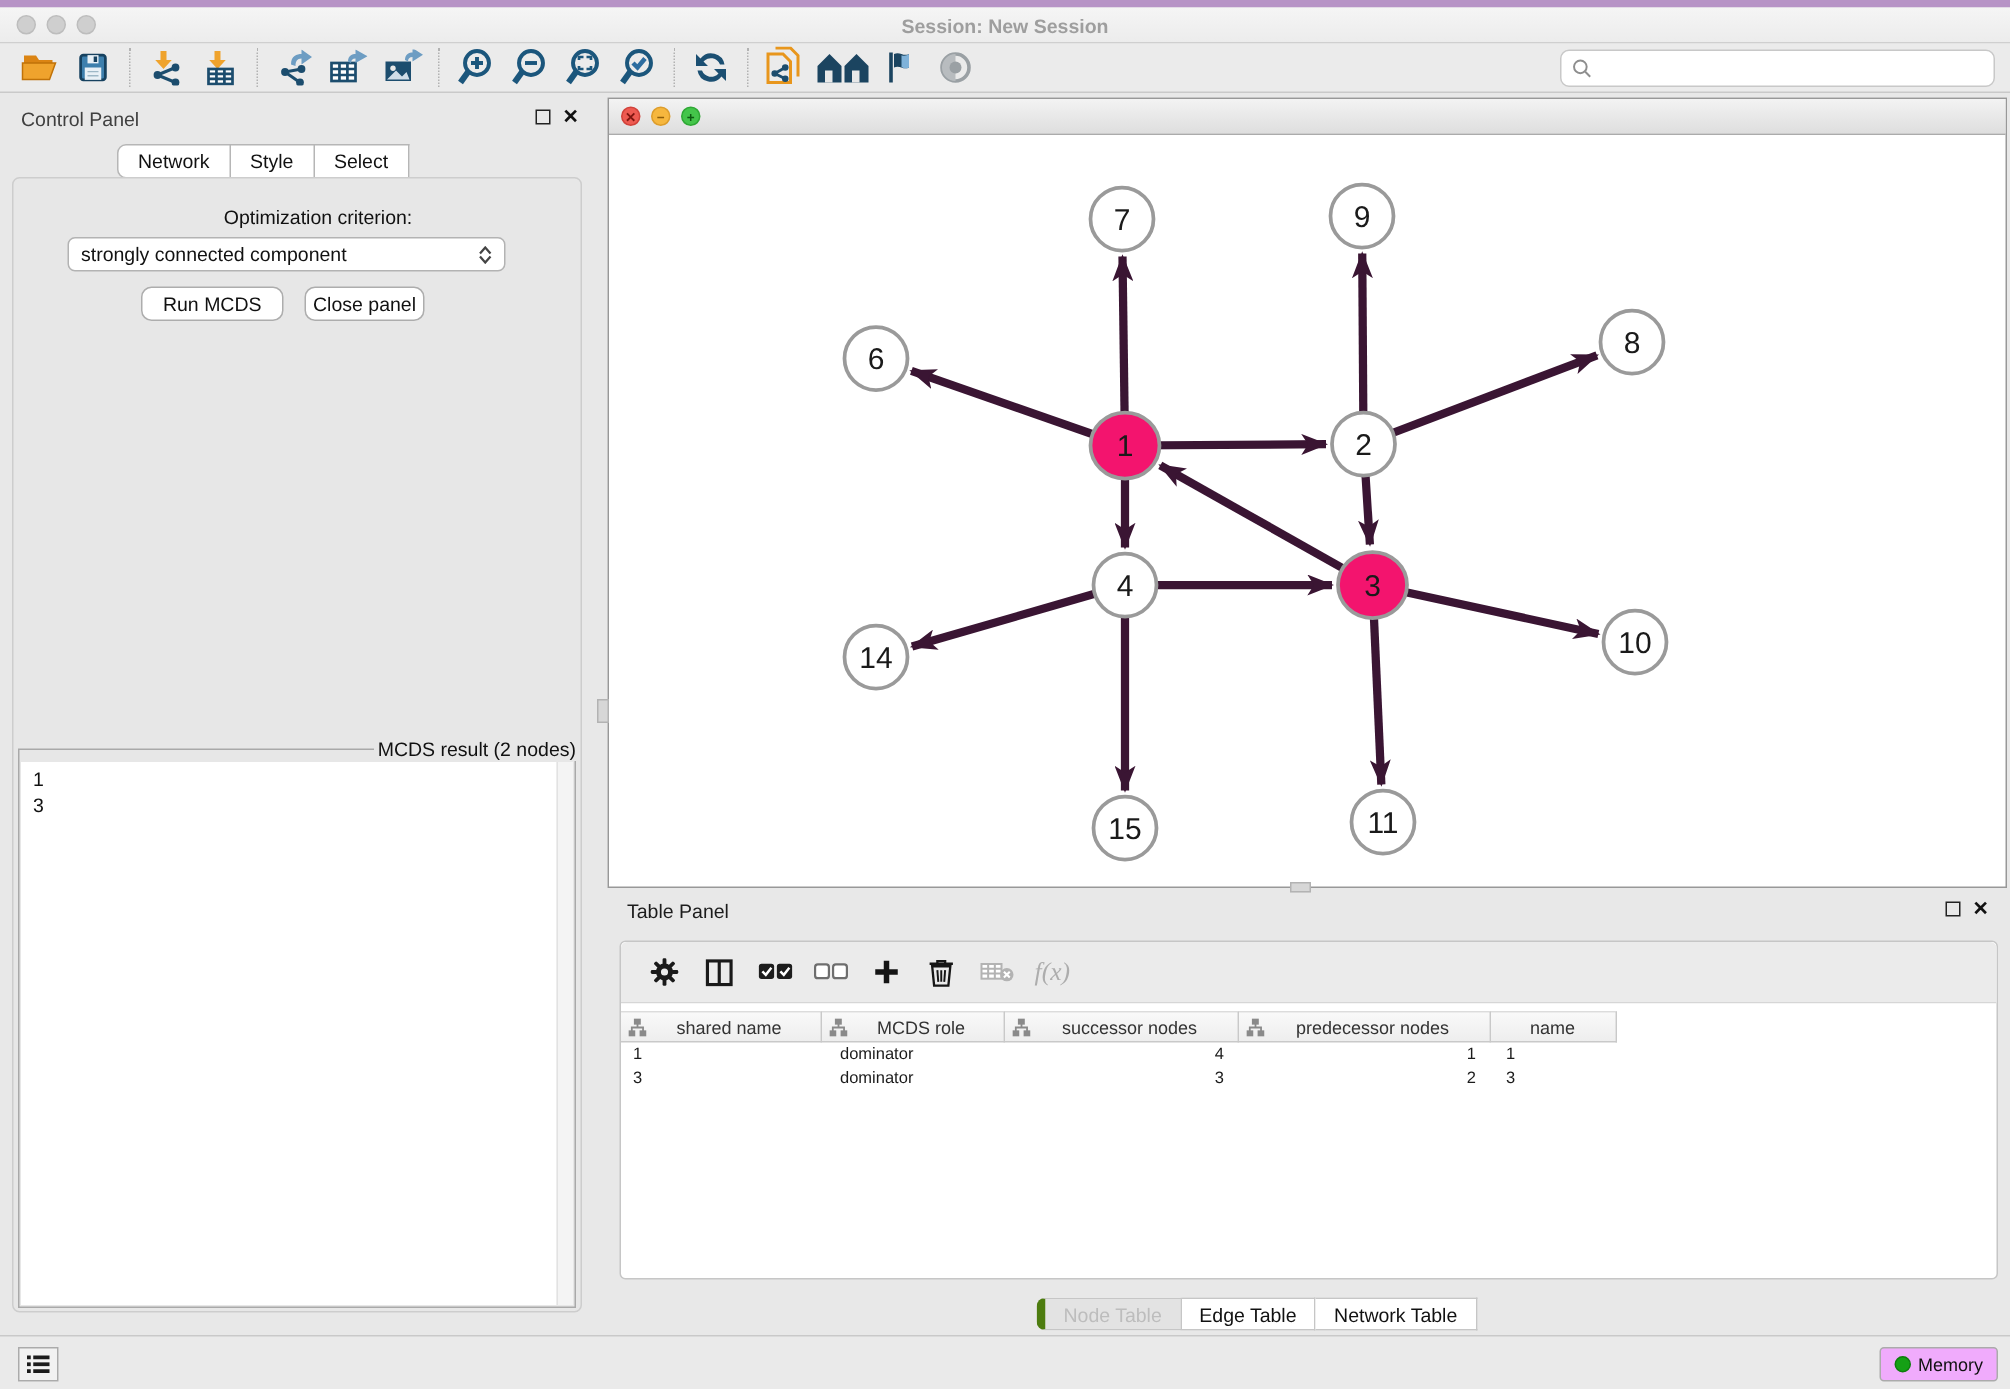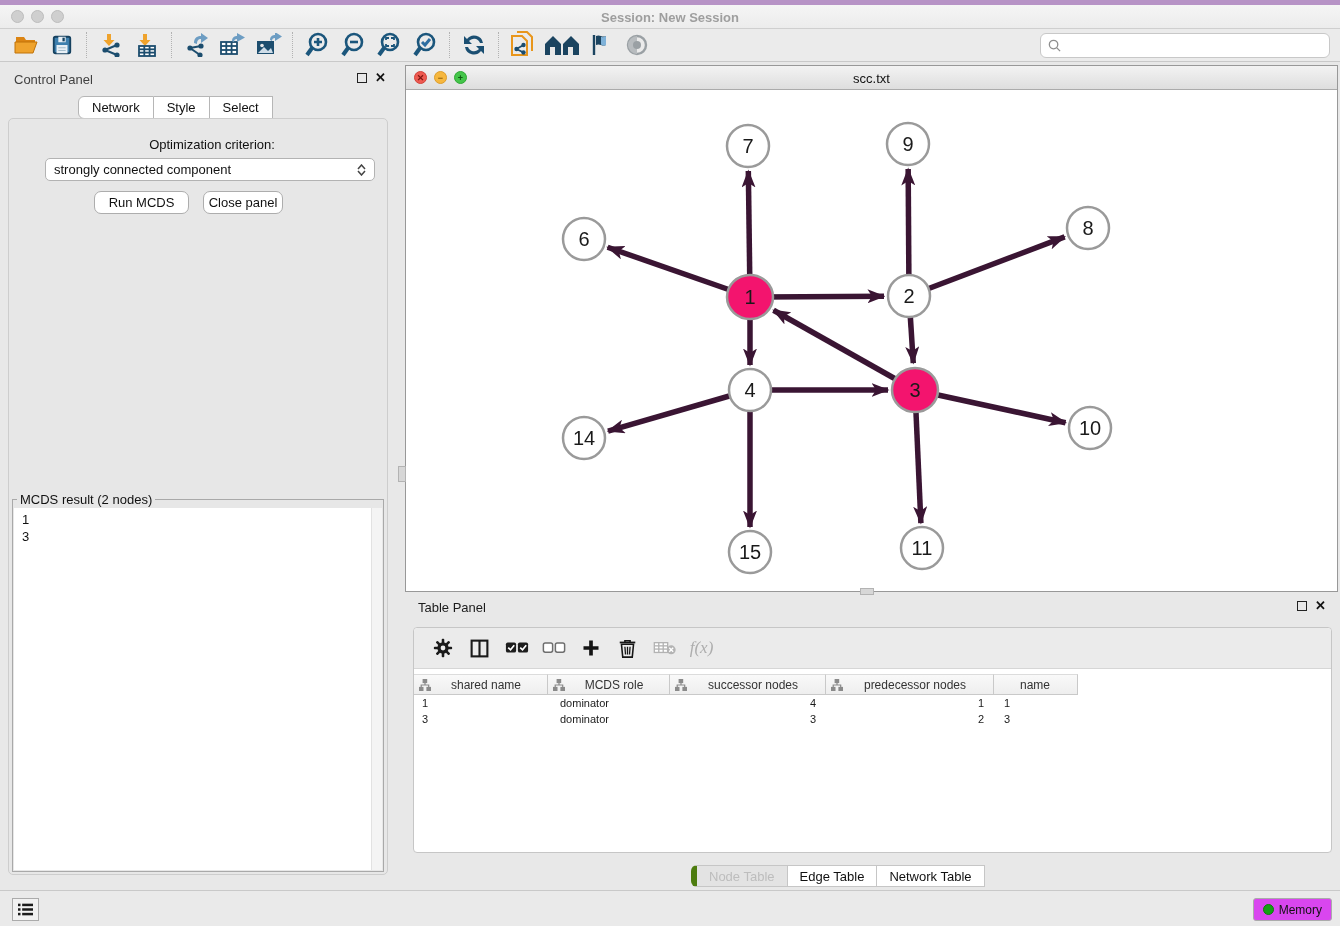--- a/index.html
+++ b/index.html
@@ -26,28 +26,28 @@
   .close-x { font-size:13px; font-weight:bold; color:#111; line-height:10px; }
 
   #cp-tabs { left:78px; top:96px; display:flex; height:23px; }
   .cptab { background:#fff; border:1px solid #b6b6b6; border-left:none; font-size:13px; color:#111; padding:3px 13px; white-space:nowrap; }
   .cptab:first-child { border-left:1px solid #b6b6b6; border-radius:6px 0 0 6px; }
   .cptab:last-child { border-radius:0 6px 6px 0;margin-top:42px; }
   .cptab.sel { background:#e3e3e3; color:#bcbcbc; }
 
   #cp-content { left:8px; top:118px; width:380px; height:757px; background:#e7e7e7; border:1px solid #cdcdcd; border-radius:5px; }
   #opt-label { left:0; top:137px; width:396px; text-align:center; font-size:13px; color:#111;padding-left:28px; }
-  #criterion-select { left:45px; top:158px; width:330px; height:23px; background:#fff; border:1px solid #b3b3b3; border-radius:5px; display:flex; align-items:center; padding:0 8px; font-size:13px; color:#111; }
+  #criterion-select { left:45px; top:158px; width:292px; height:23px; background:#fff; border:1px solid #b3b3b3; border-radius:5px; display:flex; align-items:center; padding:0 8px; font-size:13px; color:#111; }
   #criterion-select .chevs { margin-left:auto; display:flex; flex-direction:column; align-items:center; line-height:5px; color:#444; font-size:8px; }
   .btn { position:absolute; background:#fff; border:1px solid #adadad; border-radius:7px; font-size:13px; color:#111; text-align:center; padding-top:3px; }
   #run-btn { left:94px; top:191px; width:95px; height:23px; }
   #closep-btn { left:203px; top:191px; width:80px; height:23px; }
 
   #result-fs { position:absolute; left:12px; top:492px; width:372px; height:380px; border:1px solid #a9a9a9; }
-  #result-fs legend { font-size:13px; color:#111; margin-left:4px; padding:0 3px; }
+  #result-fs legend { font-size:13px; color:#111; margin-left:4px; padding:0 3px;text-align:right; }
   #result-inner { position:absolute; left:1px; top:1px; right:1px; bottom:1px; background:#fff; }
   #result-lines { padding:3px 0 0 8px; font-size:13px; line-height:17px; color:#111; }
   #result-scroll { position:absolute; right:0; top:0; width:11px; height:100%; background:#f4f4f4; border-left:1px solid #e2e2e2; }
 
   
   #net-win { left:405px; top:65px; width:933px; height:527px; border:1px solid #989898; background:#fff; }
   #net-titlebar { position:absolute; left:0; top:0; width:100%; height:24px; background:linear-gradient(#f3f3f3,#dedede); border-bottom:1px solid #ababab; }
   #net-title { position:absolute; left:0; top:5px; width:100%; text-align:center; font-size:13px; color:#111; }
   .tl { position:absolute; width:13px; height:13px; border-radius:50%; top:5px; font-size:9px; font-weight:bold; text-align:center; line-height:13px; }
   #tl-close { left:8px;  background:#ee5a51; border:1px solid #d1423a; color:#7e1510; }
@@ -72,21 +72,21 @@
 
   #bt-tabs { left:691px; top:865px; display:flex; height:22px; }
   .btab { background:#fff; border:1px solid #c6c6c6; border-left:none; font-size:13px; color:#111; padding:3px 12px; white-space:nowrap; }
   .btab:first-child { border-left:6px solid #4d7c0f; border-radius:6px 0 0 6px; }
   .btab:last-child { border-radius:0 6px 6px 0;margin-top:32px; }
   .btab.sel { background:#e3e3e3; color:#bdbdbd; }
 
   
   #statusbar { left:0; top:890px; width:1340px; height:36px; background:#eaeaea; border-top:1px solid #c9c9c9; }
   #list-btn { position:absolute; left:12px; top:7px; width:27px; height:23px; background:#f2f2f2; border:1px solid #ababab; display:flex; align-items:center; justify-content:center; }
-  #mem-btn { position:absolute; right:8px; top:7px; height:23px; background:#d946ef; border:1px solid #ababab; border-radius:3px; display:flex; align-items:center; gap:5px; padding:0 9px; font-size:12px; color:#111; }
+  #mem-btn { position:absolute; right:8px; top:7px; height:23px; background:#f0abfc; border:1px solid #ababab; border-radius:3px; display:flex; align-items:center; gap:5px; padding:0 9px; font-size:12px; color:#111; }
   #mem-dot { width:11px; height:11px; border-radius:50%; background:#15a015; border:1px solid #0d7d0d; }
 </style>
 </head>
 <body>
 
 <div class="abs" id="desktop-strip"></div>
 <div class="abs" id="titlebar">
   <div style="position:absolute;left:11px;top:5px;display:flex;gap:7px;">
     <span class="tl-gray"></span>
     <span class="tl-gray"></span>
@@ -280,21 +280,20 @@
       </div>
     <div id="result-scroll"></div>
   </div>
 </fieldset>
 
 <div class="abs" id="net-win">
   <div id="net-titlebar">
     <span class="tl" id="tl-close">✕</span>
     <span class="tl" id="tl-min">−</span>
     <span class="tl" id="tl-max">+</span>
-    <span id="net-title">scc.txt</span>
   </div>
   <svg id="graph" width="931" height="501">
       <defs>
         <marker id="arw" markerUnits="userSpaceOnUse" markerWidth="18" markerHeight="14" refX="16.5" refY="7" orient="auto">
           <path d="M0 0 L18 7 L0 14 L4.5 7 Z" fill="#3a1533"></path>
         </marker>
       </defs>
       <line x1="344" y1="207" x2="342.3310967867842" y2="80.99780740220592" stroke="#3a1533" stroke-width="5.5" marker-end="url(#arw)"></line>
       <line x1="344" y1="207" x2="201.60088855300984" y2="157.24609359081066" stroke="#3a1533" stroke-width="5.5" marker-end="url(#arw)"></line>
       <line x1="344" y1="207" x2="478.00049442779874" y2="206.1572295947937" stroke="#3a1533" stroke-width="5.5" marker-end="url(#arw)"></line>

